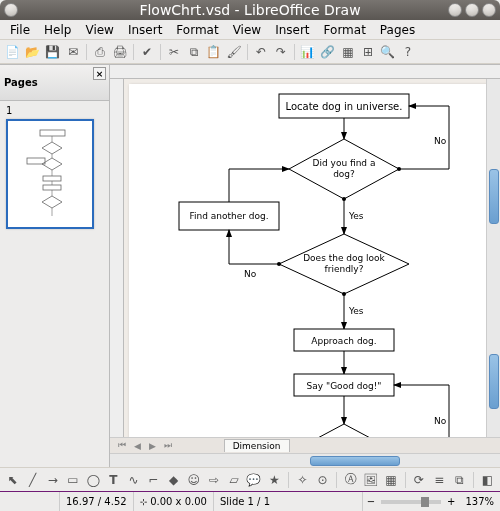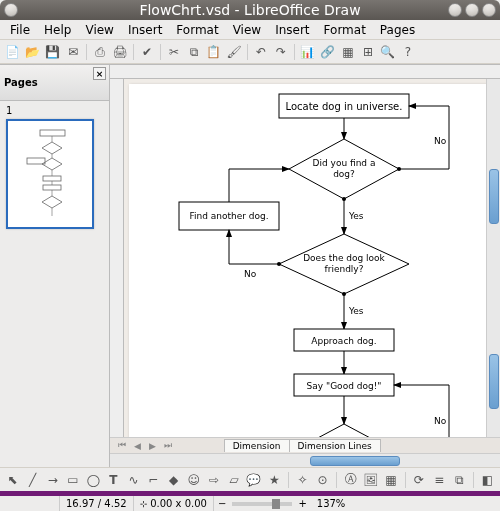--- a/index.html
+++ b/index.html
@@ -30,21 +30,21 @@
 .canvas { flex: 1; background: #f0ece7; overflow: hidden; position: relative; }
 .page { position: absolute; left: 5px; top: 5px; width: 400px; height: 430px; background: #fff; box-shadow: 1px 1px 3px #0004; }
 .vscroll { width: 14px; background: #e8e8e8; border-left: 1px solid #ccc; position: relative; }
 .vthumb { position: absolute; left: 2px; width: 10px; background: linear-gradient(#9ac3e6, #6a9fd0); border: 1px solid #5a8cbf; border-radius: 3px; }
 .tabsrow { height: 16px; background: #e8e4e0; display: flex; align-items: center; font-size: 9px; border-top: 1px solid #ccc; padding-left: 4px; }
 .tab { padding: 1px 8px; background: #f8f8f6; border: 1px solid #bbb; border-bottom: none; margin-right: -1px; }
 .tab.active { background: #fff; margin-top: 48px; }
 .hscroll { height: 14px; background: #e8e8e8; border-top: 1px solid #ccc; position: relative; }
 .hthumb { position: absolute; top: 2px; height: 10px; background: linear-gradient(#9ac3e6, #6a9fd0); border: 1px solid #5a8cbf; border-radius: 3px; }
 .toolbar2 { height: 24px; background: #edeceb; display: flex; align-items: center; gap: 3px; padding: 0 4px; border-top: 1px solid #d4d0c8; }
-.statusbar { height: 20px; background: #edeceb; display: flex; align-items: center; font-size: 10px; border-top: 5px solid #701a75; }
+.statusbar { height: 20px; background: #edeceb; display: flex; align-items: center; font-size: 10px; border-top: 1px solid #701a75; }
 .statcell { border-right: 1px solid #ccc; padding: 0 6px; height: 100%; display: flex; align-items: center; }
 .zoomslider { width: 60px; height: 4px; background: #ccc; margin: 0 6px; position: relative; }
 .zoomknob { width: 8px; height: 10px; background: #888; position: absolute; top: -3px; left: 40px; }
 text { font-family: "DejaVu Sans", Arial, sans-serif; }
 </style>
 </head>
 <body>
 
 <div class="titlebar">
   <div class="titlebtn tbtn-left"></div>
@@ -201,21 +201,20 @@
         <div class="vthumb" style="top:275px;height:55px;"></div>
       </div>
     </div>
     <div class="tabsrow">
       <span style="padding:0 4px;color:#888">⏮</span>
       <span style="padding:0 4px;color:#888">◀</span>
       <span style="padding:0 4px;color:#888">▶</span>
       <span style="padding:0 4px;color:#888">⏭</span>
       <span class="tab active">Layout</span>
       <span class="tab">Dimension</span>
-      <span class="tab">Dimension Lines</span>
     </div>
     <div class="hscroll">
       <div class="hthumb" style="left:200px;width:90px;"></div>
     </div>
   </div>
 </div>
 
 <div class="toolbar2">
   <span class="tbtn">⬉</span>
   <span class="tbtn">╱</span>
@@ -248,20 +247,21 @@
   <span class="tbtn">◧</span>
 </div>
 
 <div class="statusbar">
   <div class="statcell" style="width:60px"></div>
   <div class="statcell">16.97 / 4.52</div>
   <div class="statcell">
     <span style="font-size:9px;margin-right:3px">⊹</span>
     <span>0.00 x 0.00</span>
   </div>
+  <div class="statcell" style="flex:1">Slide 1 / 1</div>
   <div class="statcell" style="border:none;padding:0 4px">
     <span>−</span>
     <div class="zoomslider">
         <div class="zoomknob"></div>
       </div>
     <span>+</span>
   </div>
   <div class="statcell" style="border:none">137%</div>
 </div>
 

